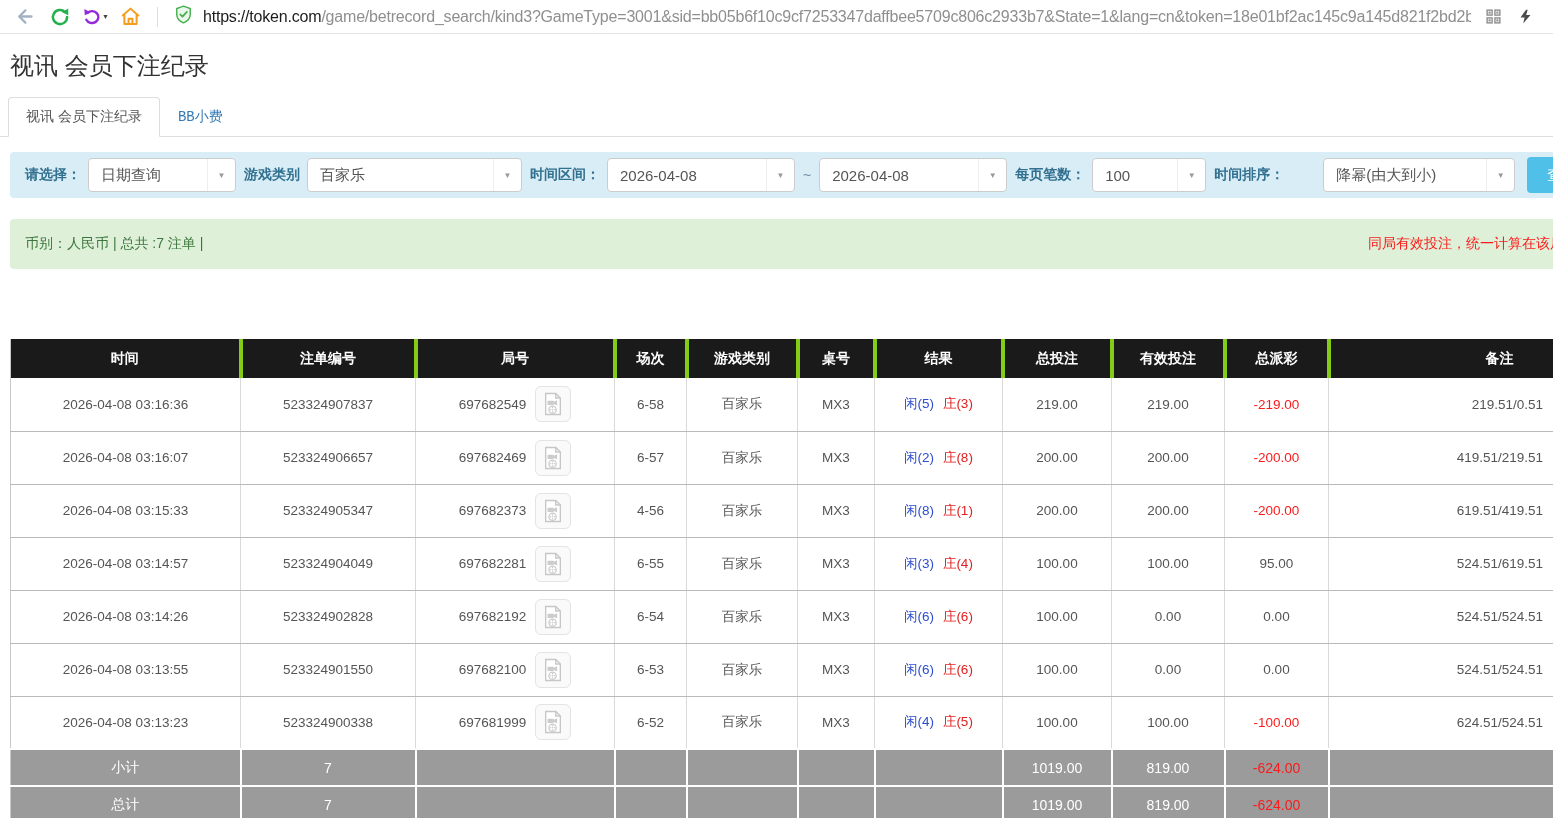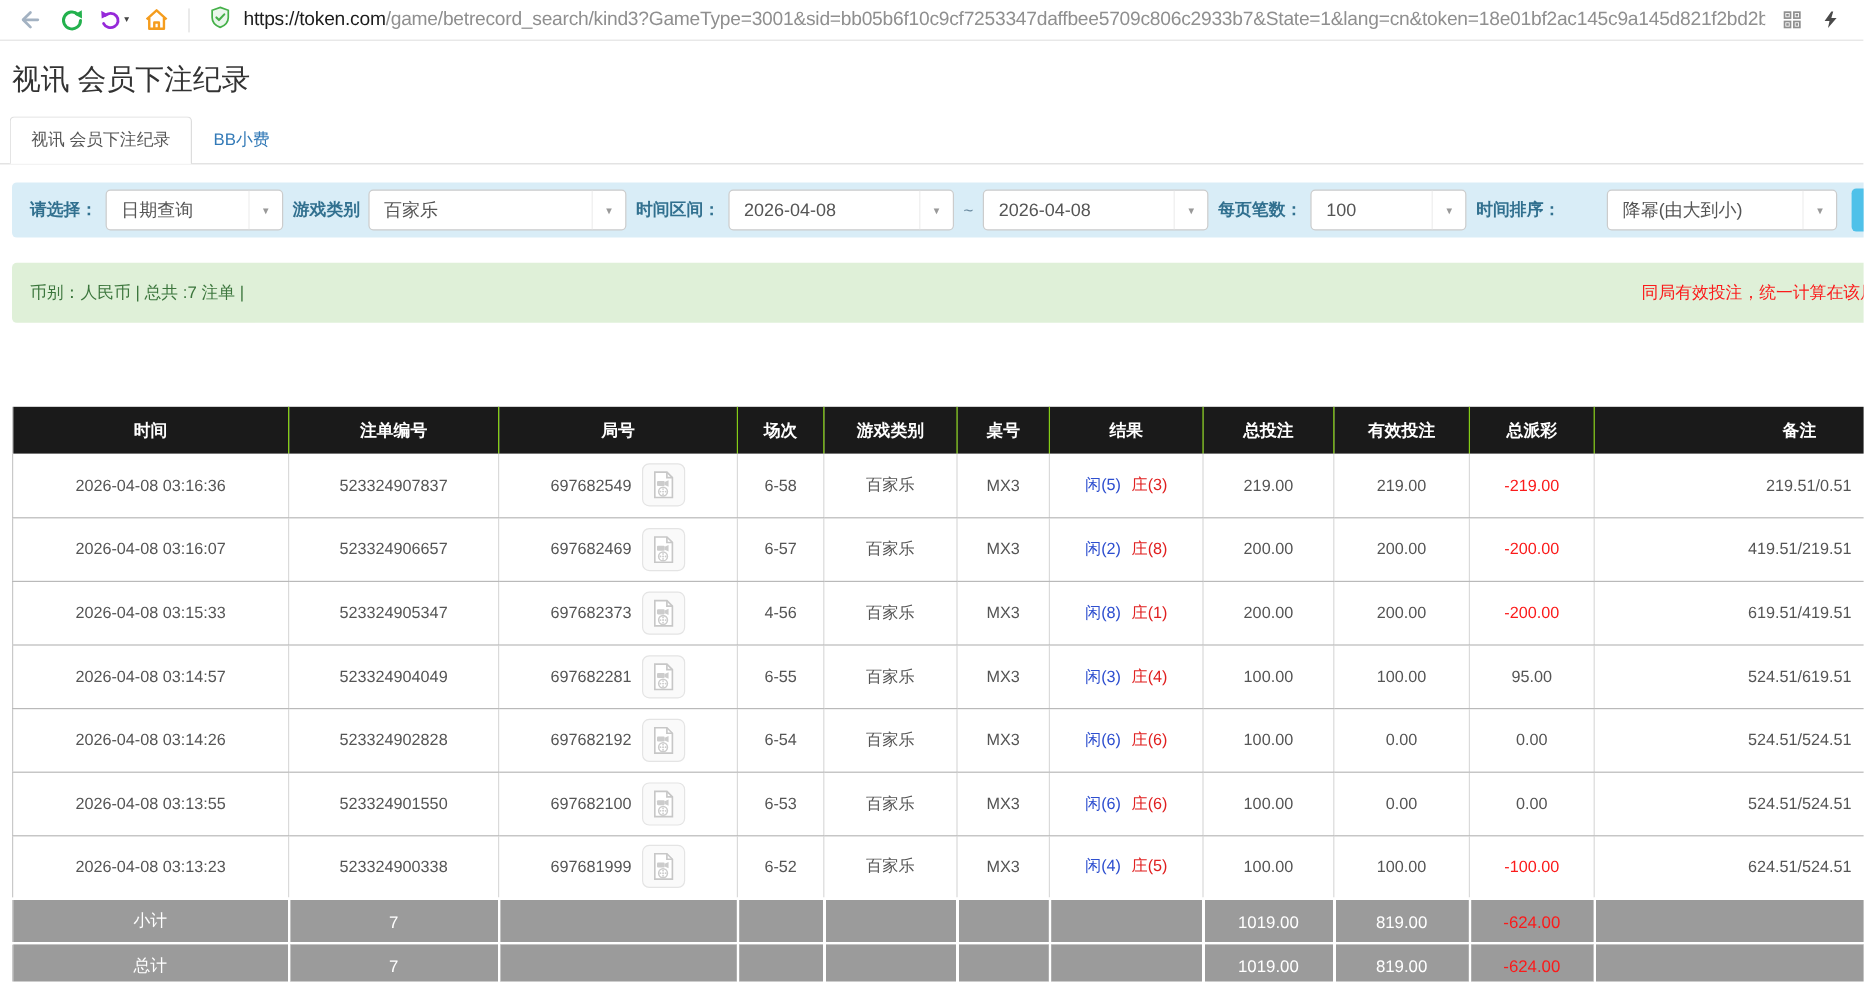--- a/index.html
+++ b/index.html
@@ -25,37 +25,37 @@
   .url .host { color:#1c1c1c; }
   .url .path { color:#8f8f8f; }
   .chrome-right { display:flex; align-items:center; margin-left:8px; flex:0 0 auto; }
   .chrome-right .nav-btn { margin-right:4px; }
 
   
   .page-title { margin:16px 0 0 10px; font-size:24px; font-weight:400; color:#333; }
   .tabs { margin-top:16px; padding-left:8px; border-bottom:1px solid #ddd; height:39px; display:flex; align-items:flex-end; }
   .tab { display:inline-block; padding:10px 17px; font-size:14px; cursor:pointer; margin-bottom:-1px; }
   .tab.active { background:#fff; border:1px solid #ddd; border-bottom:1px solid #fff; border-radius:4px 4px 0 0; color:#555; }
-  .tab.inactive { color:var(--link-blue,#337ab7); border:1px solid transparent; }
+  .tab.inactive { color:var(--link-blue,#337ab7); border:1px solid transparent;font-family:Liberation Mono, monospace; }
 
   
   .filterbar {
     margin:15px 0 0 10px; width:1605px; height:46px;
     background:var(--filter-bg,#d9edf7); border-radius:4px;
     display:flex; align-items:center; padding:0 0 0 15px;
   }
   .f-label { color:var(--filter-label,#31708f); font-weight:bold; font-size:14px; white-space:nowrap; margin-right:7px; }
   .sel {
     background:#fff; border:1px solid #ccc; border-radius:4px; height:34px;
     display:flex; align-items:center; margin-right:8px; cursor:pointer; flex:0 0 auto;
   }
   .sel-text { padding:0 12px; font-size:15px; color:#555; flex:1; white-space:nowrap; overflow:hidden; }
   .sel-caret { width:28px; align-self:stretch; border-left:1px solid #eee; display:flex; align-items:center; justify-content:center; color:#999; font-size:8px; }
   .w-datequery { width:148px; } .w-game { width:215px; } .w-date { width:188px; }
-  .w-size { width:130px; } .w-sort { width:192px;margin-left:32px; }
+  .w-size { width:114px; } .w-sort { width:192px;margin-left:32px; }
   .tilde { color:#6a8aa0; margin:0 8px 0 0; font-size:14px; }
   .search-btn {
     flex:0 0 auto; height:36px; min-width:70px; padding:0 18px; margin-left:4px;
     background:var(--accent-button,#4fc1e9); color:#fff; border:none; border-radius:4px;
     font-size:15px; cursor:pointer; font-family:inherit;
   }
 
   
   .infobar {
     margin:21px 0 0 10px; width:1560px; height:50px;
@@ -66,21 +66,21 @@
   .info-left { color:var(--info-green,#3c763d); white-space:nowrap; }
   .info-right { color:var(--negative-red,#ff0000); white-space:nowrap; }
 
   
   table.records {
     margin:70px 0 0 10px; border-collapse:collapse; table-layout:fixed;
     width:1558px; border-left:1px solid #c9c9c9;
   }
   .records th {
     background:var(--table-header-bg,#1a1a1a); color:#fff; font-weight:bold; font-size:14px;
-    height:39px; text-align:center; border-right:1px solid #84cc16; padding:0;
+    height:39px; text-align:center; border-right:4px solid #84cc16; padding:0;
   }
   .records th:last-child { border-right:none; text-align:right; padding-right:55px; }
   .records td {
     height:53px; text-align:center; font-size:13.5px; color:#555;
     border-right:1px solid #dadada; border-bottom:1px solid #b9b9b9; padding:0 4px;
     background:#fff; overflow:hidden; white-space:nowrap;
   }
   .records td:last-child { text-align:right; padding-right:25px; }
   .c-round-wrap { display:flex; align-items:center; justify-content:center; gap:9px; }
   .video-btn {

